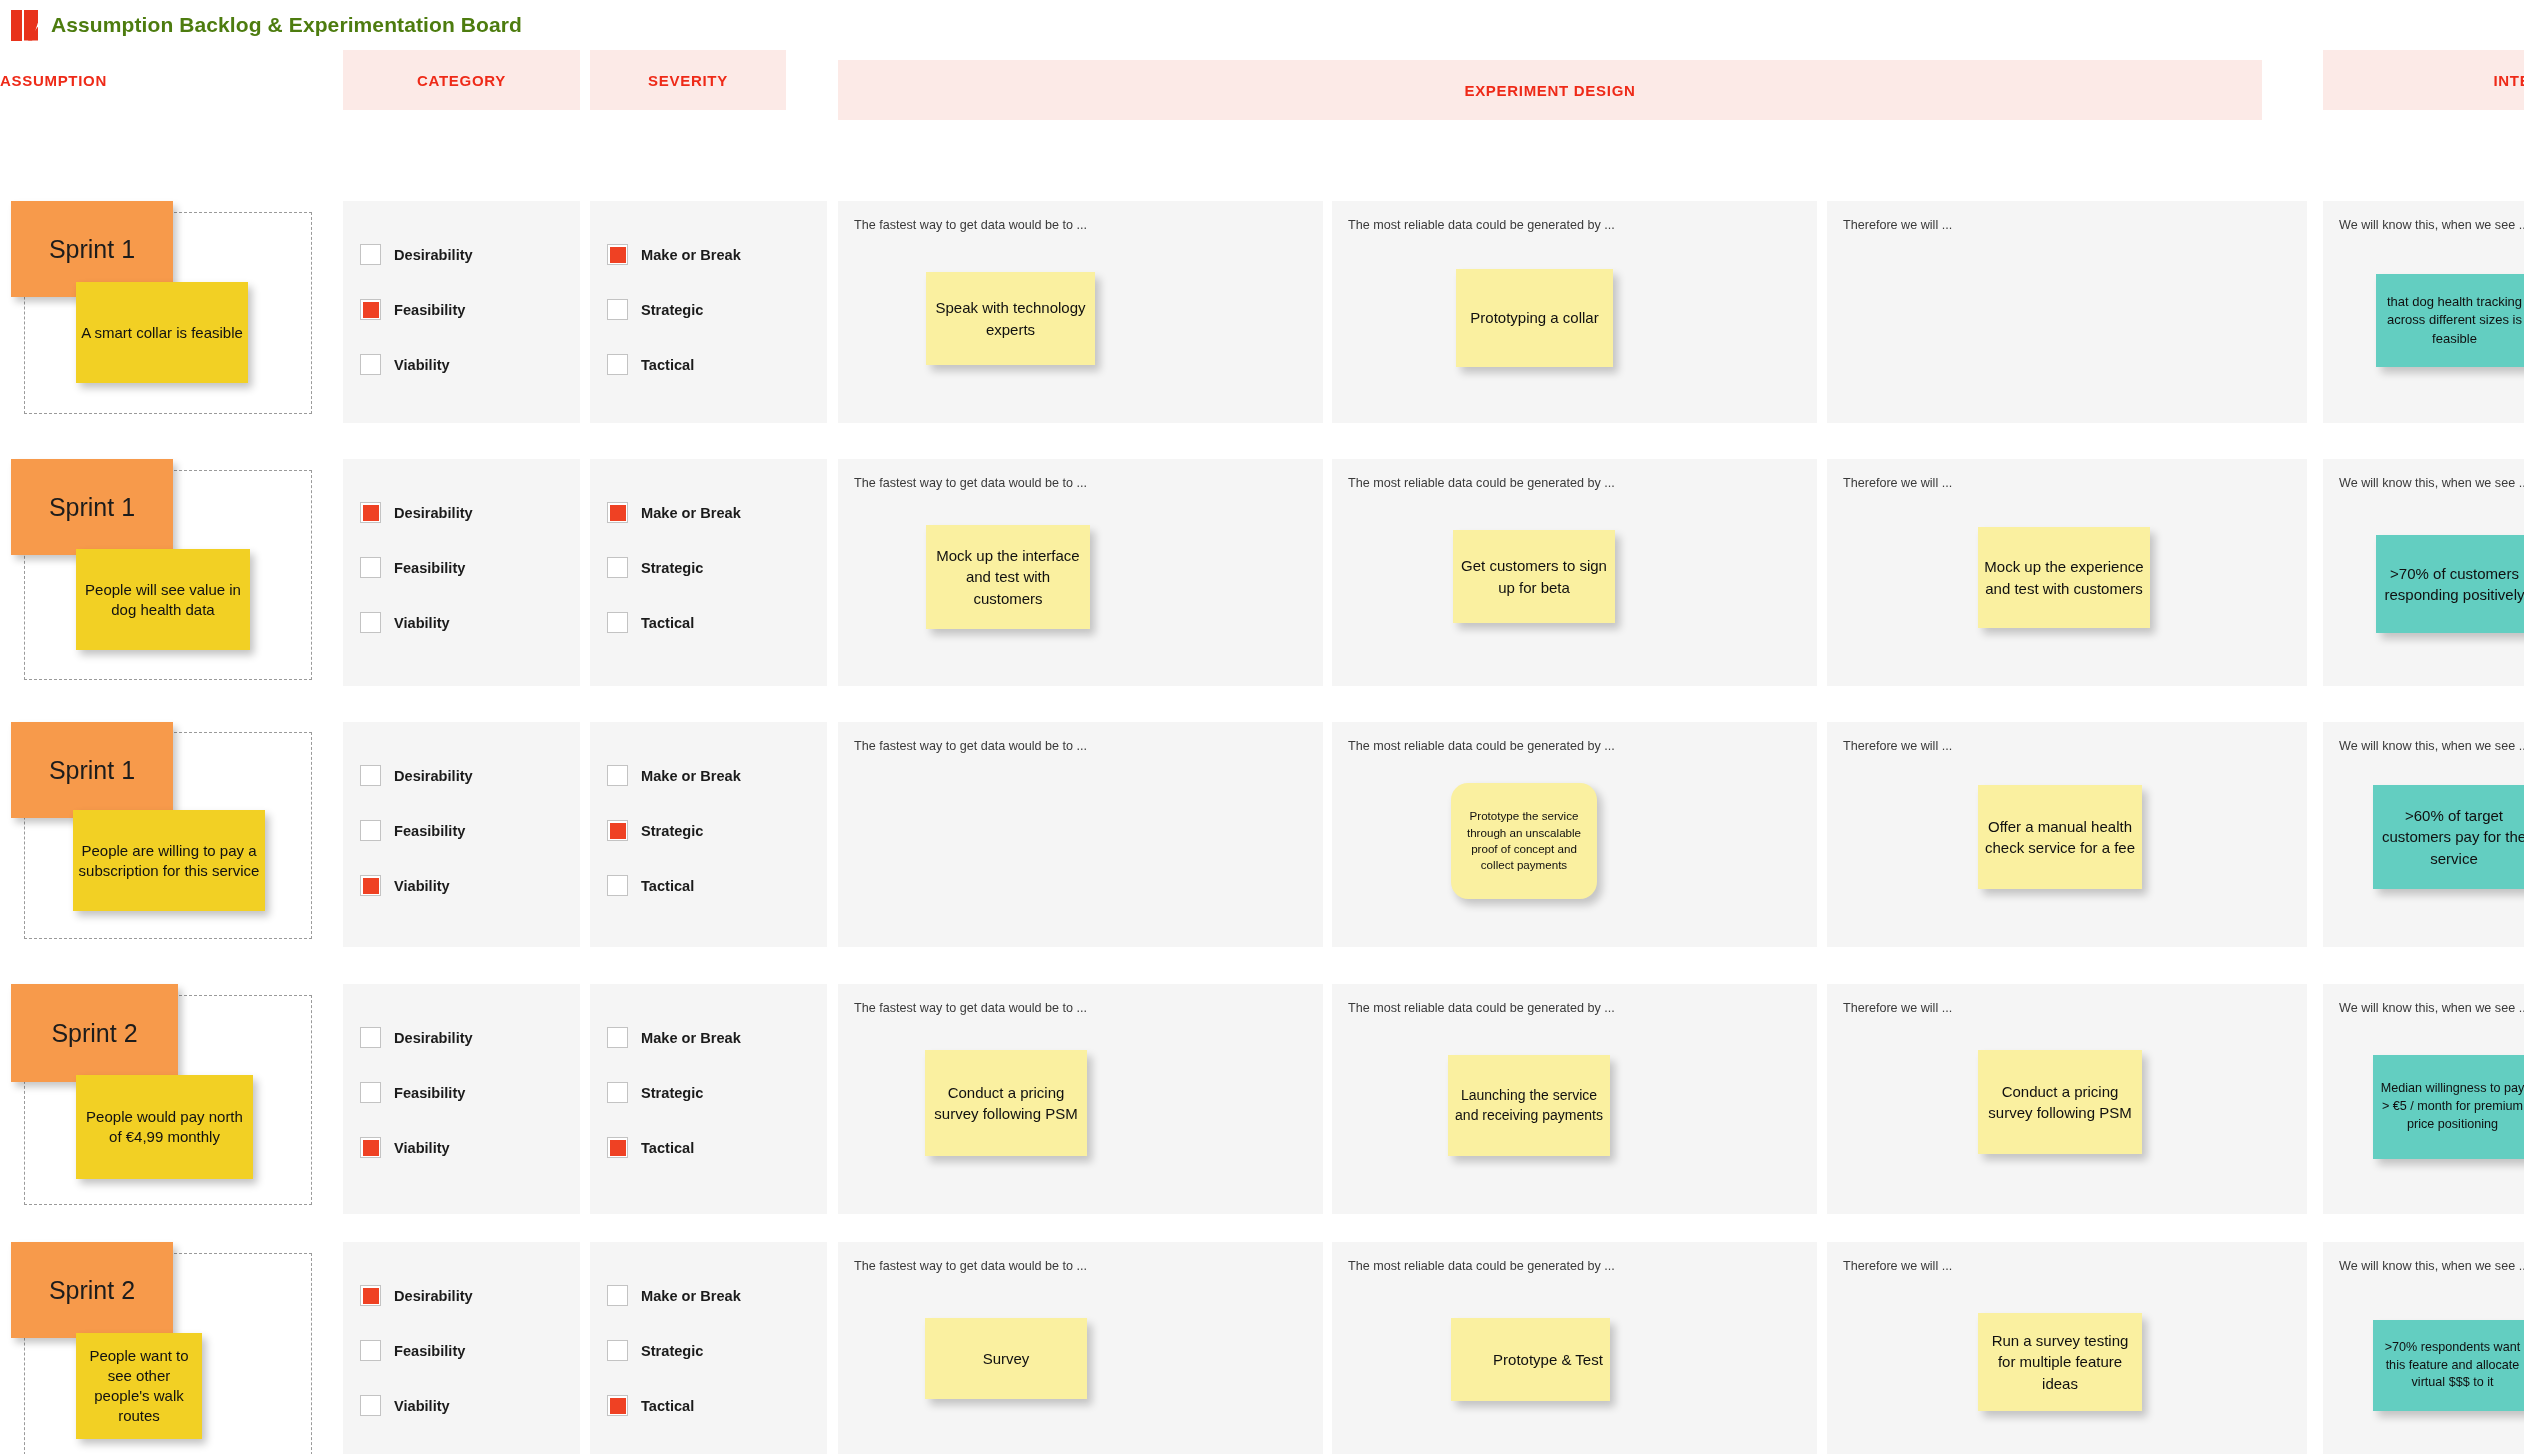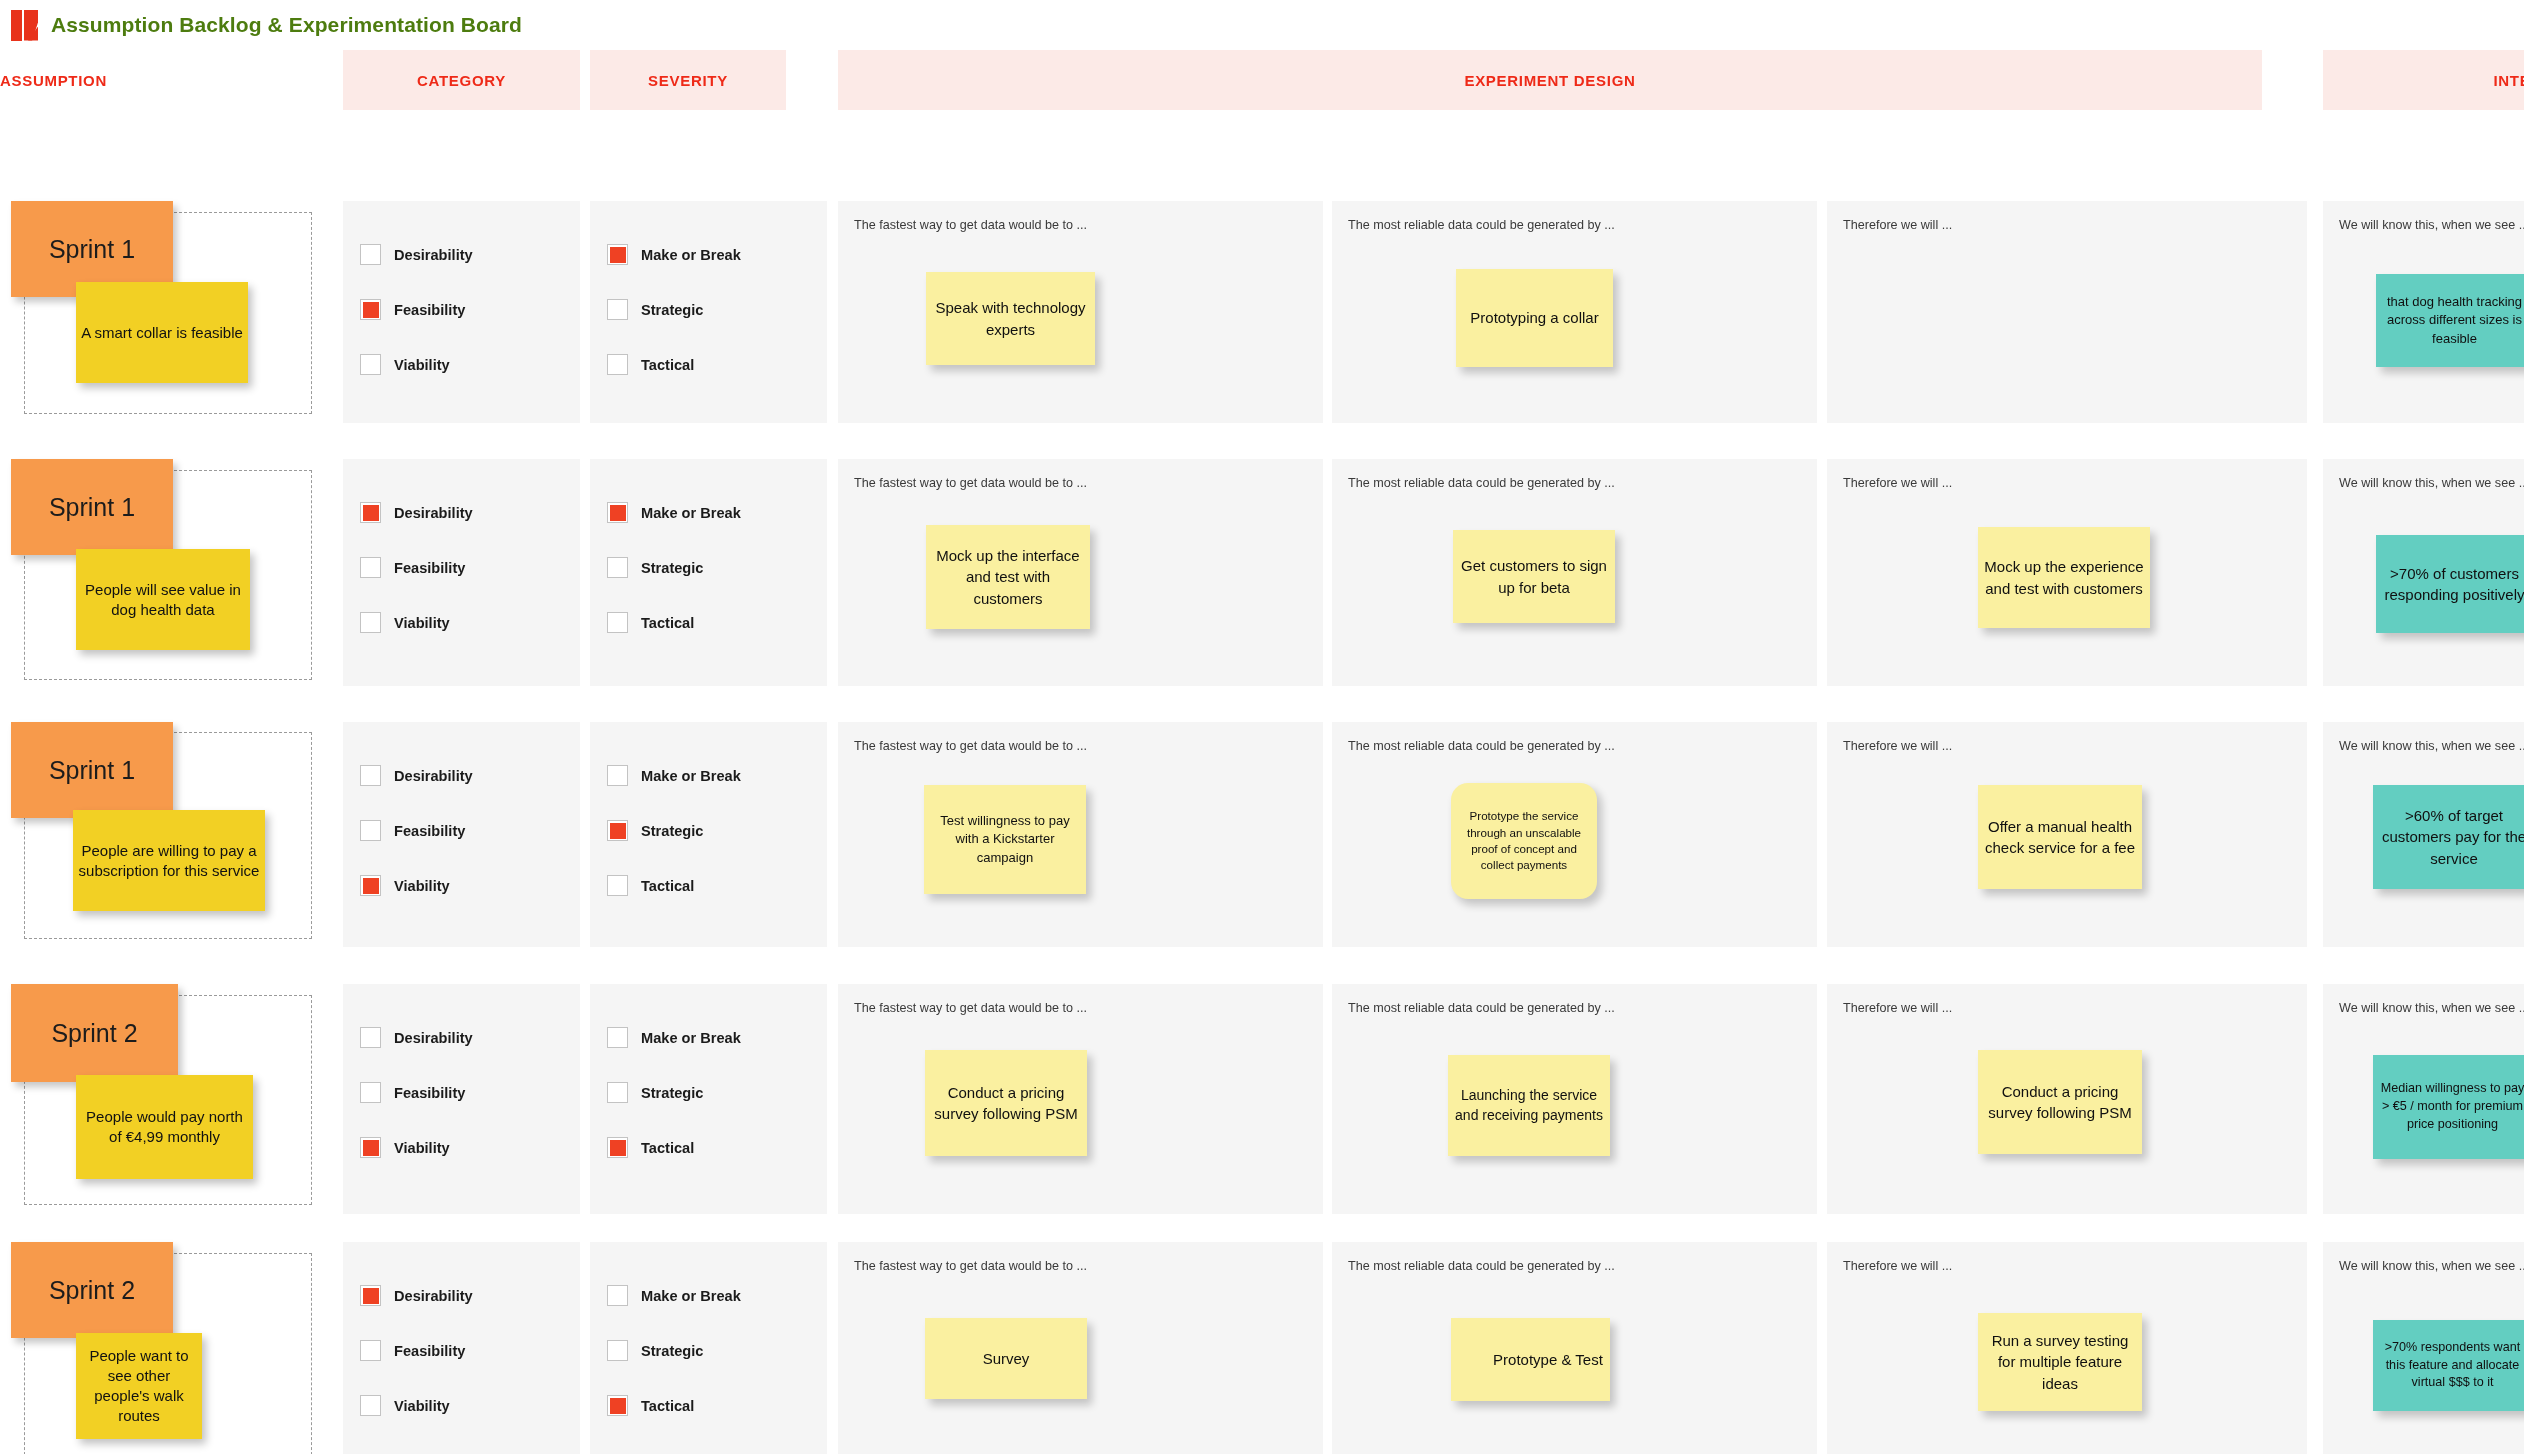--- a/index.html
+++ b/index.html
@@ -69,21 +69,21 @@
     background: #FCEAE7;
     display: flex;
     align-items: center;
     justify-content: center;
     font-size: 15px;
     font-weight: bold;
     letter-spacing: 0.7px;
     color: #EE2A18;
   }
   .hdr.plain { background: transparent; justify-content: flex-start; }
-  .hdr-exp { left: 838px; width: 1424px; }
+  .hdr-exp { left: 838px; width: 1424px; margin-top: 10px; }
 
   
   .row { position: relative; }
 
   .cell {
     position: absolute;
     top: 0;
     background: #F5F5F5;
   }
   .cell.transparent { background: transparent; }
@@ -387,21 +387,20 @@
             <div class="chk-item" style="margin-bottom: 34px;">
               <div class="chk-box">
                 <div class="fill"></div>
               </div>
               <span class="chk-label">Tactical</span>
             </div>
           </div>
         </div>
         <div class="cell" style="left: 838px; width: 485px; height: 225px;">
           <div class="prompt">The fastest way to get data would be to ...</div>
-          <div class="sticky yellow" style="left: 86px; top: 63px; width: 162px; height: 109px; font-size: 13px;">Test willingness to pay with a Kickstarter campaign</div>
         </div>
         <div class="cell" style="left: 1332px; width: 485px; height: 225px;">
           <div class="prompt">The most reliable data could be generated by ...</div>
           <div class="sticky yellow" style="left: 119px; top: 61px; width: 146px; height: 116px; font-size: 11.6px; border-radius: 17px;">Prototype the service through an unscalable proof of concept and collect payments</div>
         </div>
         <div class="cell" style="left: 1827px; width: 480px; height: 225px;">
           <div class="prompt">Therefore we will ...</div>
           <div class="sticky yellow" style="left: 151px; top: 63px; width: 164px; height: 104px; font-size: 15px;">Offer a manual health check service for a fee</div>
         </div>
         <div class="cell" style="left: 2323px; width: 480px; height: 225px;">

